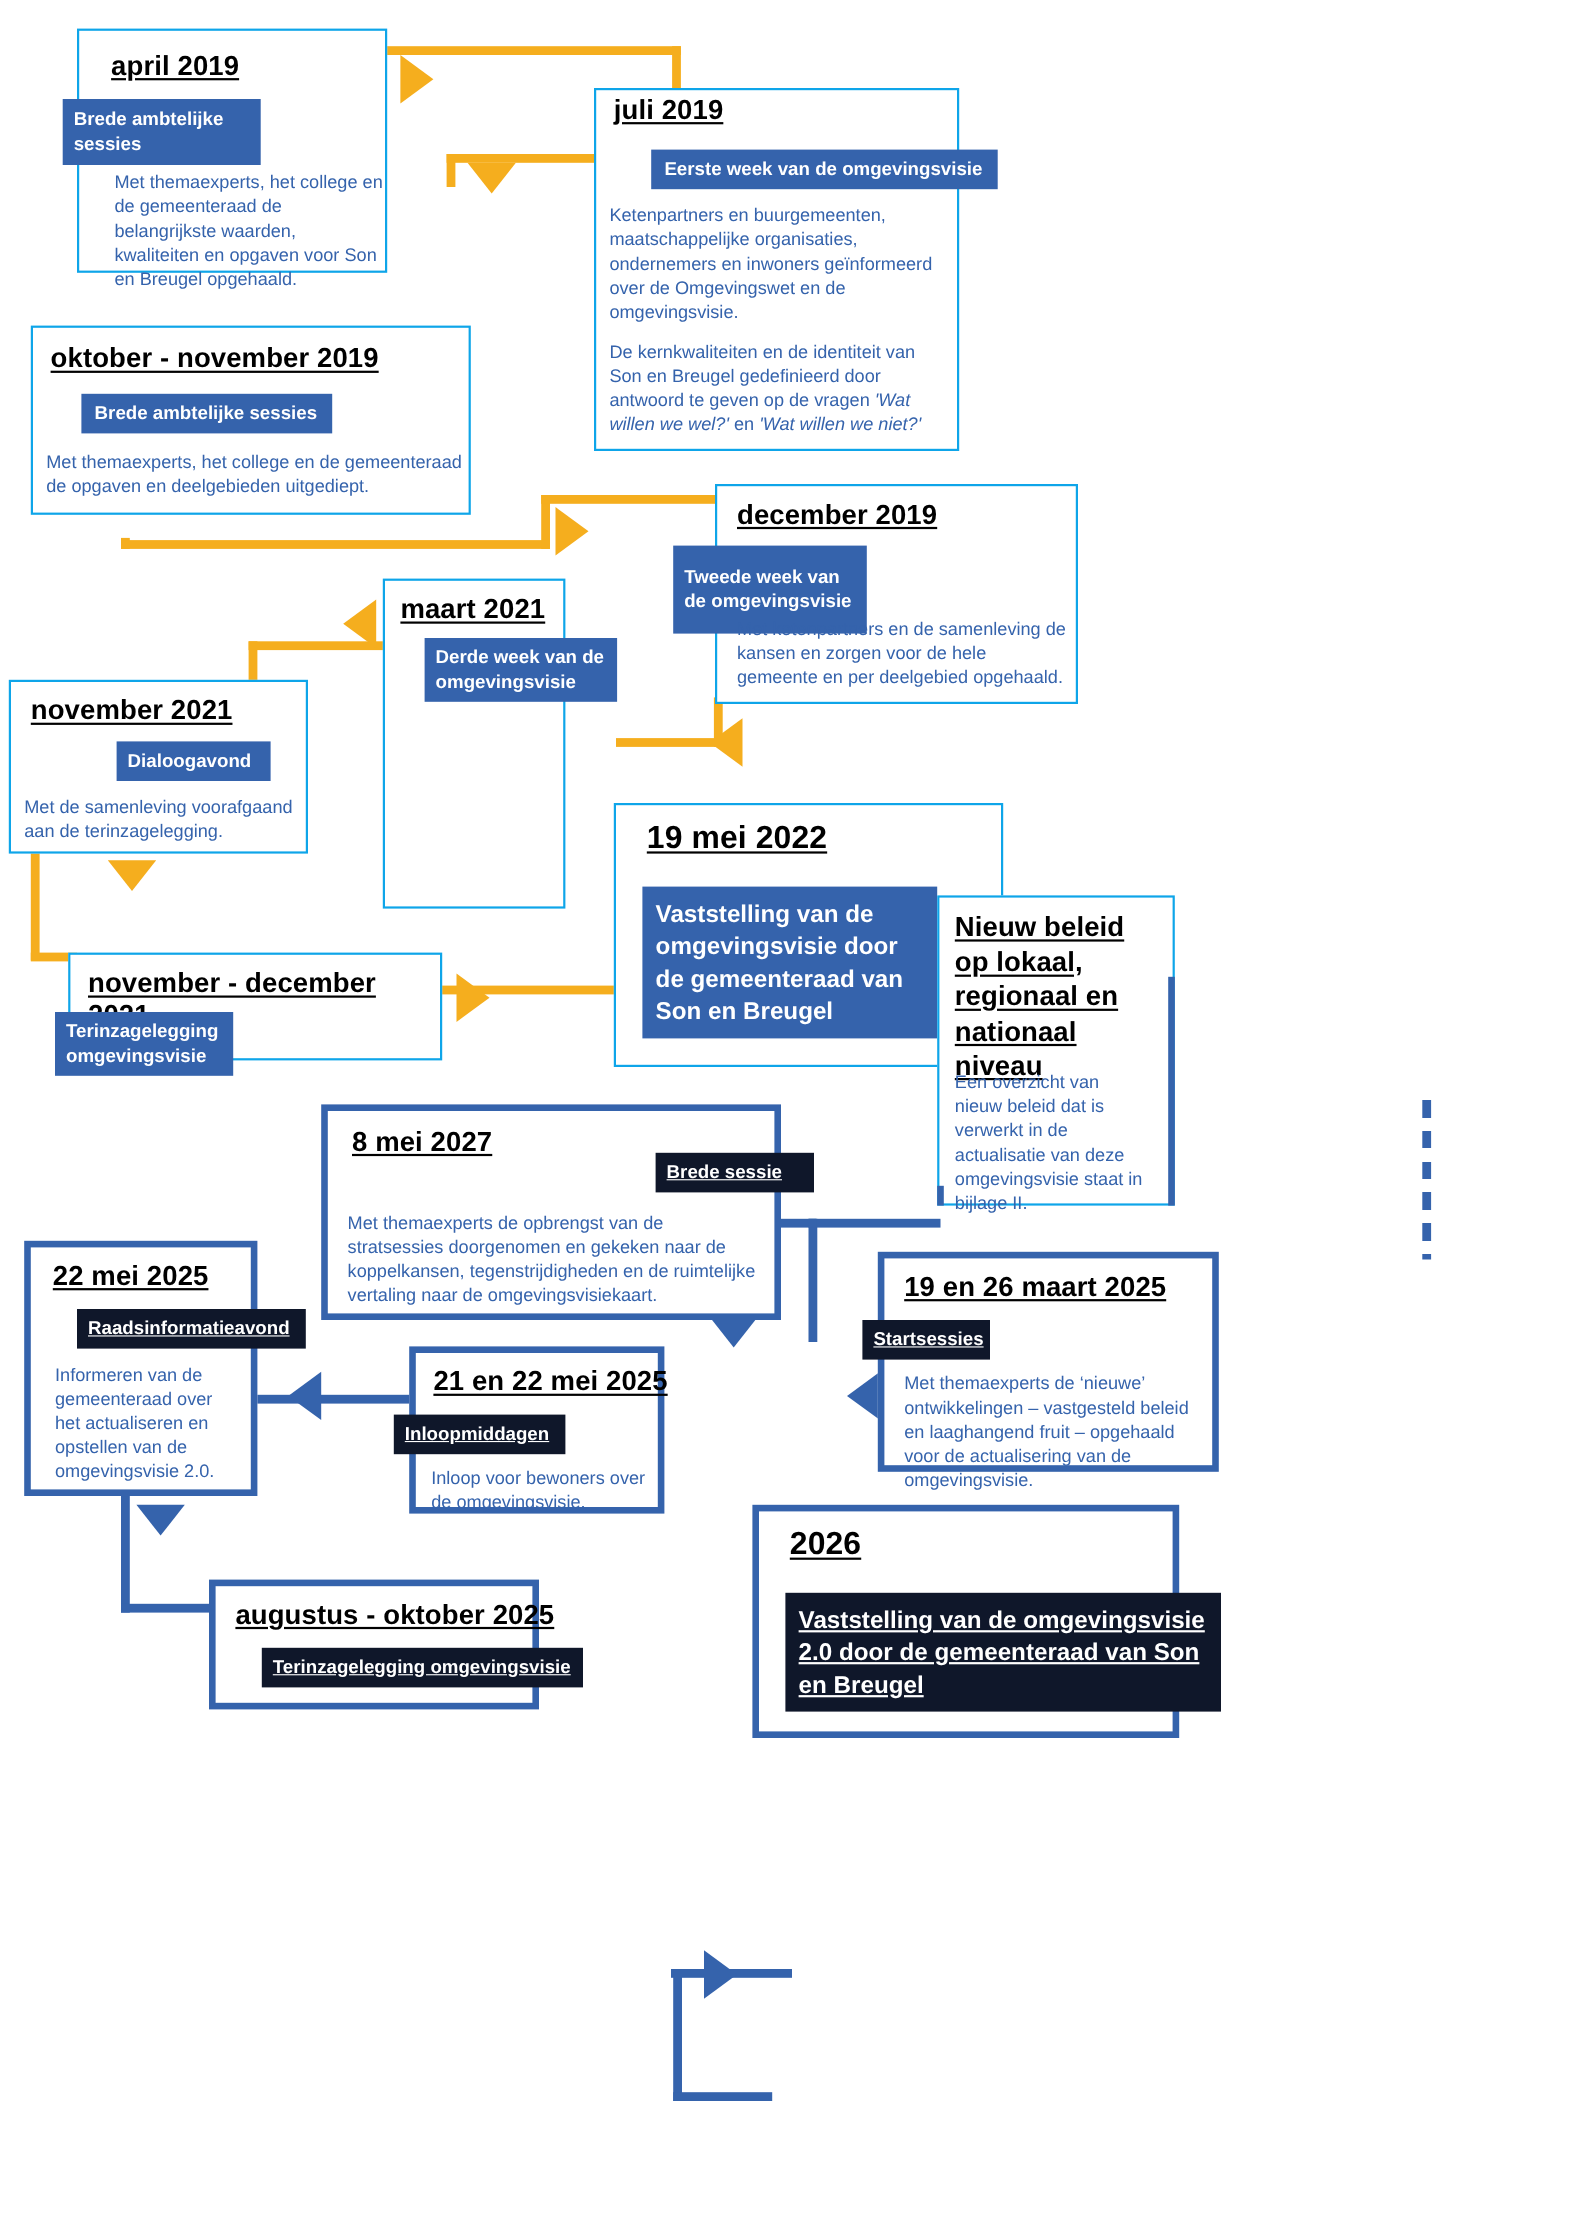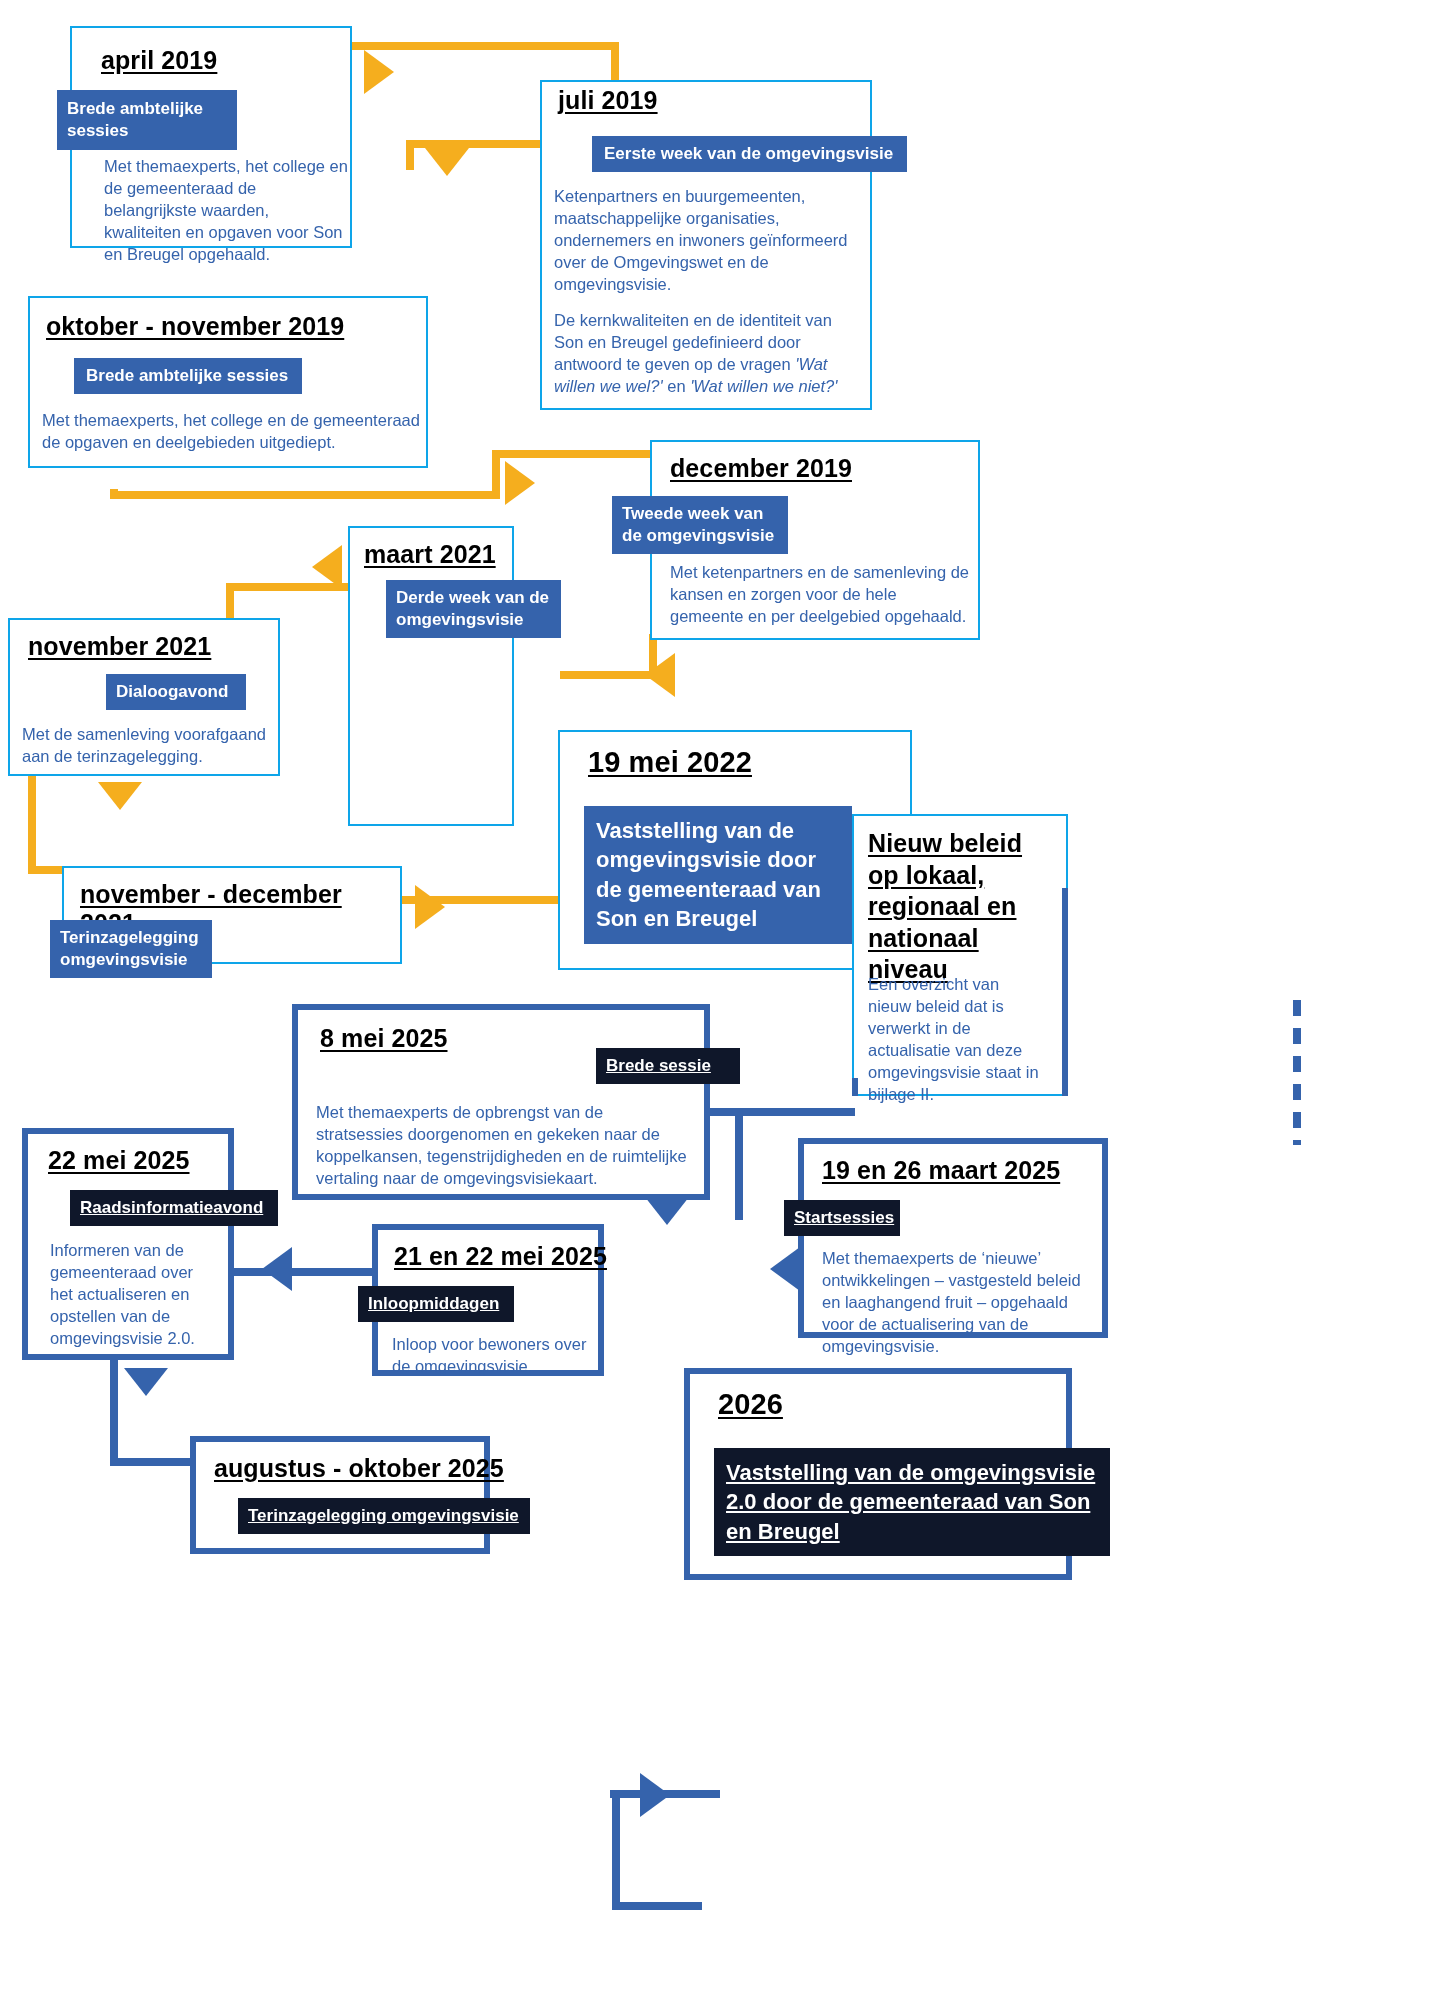--- a/index.html
+++ b/index.html
@@ -142,21 +142,21 @@
   </div>
 
   <div class="card orange" style="left:28px;top:296px;width:400px;height:172px;">
     <div class="title" style="position:absolute;left:16px;top:14px;font-size:25px;">oktober - november 2019</div>
     <div class="tag blue" style="position:absolute;left:44px;top:60px;width:228px;padding:7px 12px;font-size:17px;white-space:nowrap;">Brede ambtelijke sessies</div>
     <div class="body" style="position:absolute;left:12px;top:112px;width:378px;font-size:16.5px;">Met themaexperts, het college en de gemeenteraad de opgaven en deelgebieden uitgediept.</div>
   </div>
 
   <div class="card orange" style="left:650px;top:440px;width:330px;height:200px;">
     <div class="title" style="position:absolute;left:18px;top:12px;font-size:25px;">december 2019</div>
-    <div class="tag blue" style="position:absolute;left:-40px;top:54px;width:176px;padding:7px 10px;font-size:17px;">Tweede week van de omgevingsvisie</div>
+    <div class="tag blue" style="position:absolute;left:-40px;top:54px;width:176px;padding:18px 10px;font-size:17px;">Tweede week van de omgevingsvisie</div>
     <div class="body" style="position:absolute;left:18px;top:120px;width:300px;font-size:16.5px;">Met ketenpartners en de samenleving de kansen en zorgen voor de hele gemeente en per deelgebied opgehaald.</div>
   </div>
 
   <div class="card orange" style="left:348px;top:526px;width:166px;height:300px;">
     <div class="title" style="position:absolute;left:14px;top:12px;font-size:25px;white-space:nowrap;">maart 2021</div>
     <div class="tag blue" style="position:absolute;left:36px;top:52px;width:175px;padding:7px 10px;font-size:17px;">Derde week van de omgevingsvisie</div>
   </div>
 
   <div class="card orange" style="left:8px;top:618px;width:272px;height:158px;">
     <div class="title" style="position:absolute;left:18px;top:12px;font-size:25px;">november 2021</div>
@@ -176,21 +176,21 @@
 
   <div class="card orange" style="left:852px;top:814px;width:216px;height:282px;">
     <div class="title" style="position:absolute;left:14px;top:12px;width:190px;font-size:25px;line-height:1.26;">Nieuw beleid op lokaal, regionaal en nationaal niveau</div>
     <div class="body" style="position:absolute;left:14px;top:158px;width:172px;font-size:16.5px;">Een overzicht van nieuw beleid dat is verwerkt in de actualisatie van deze omgevingsvisie staat in bijlage II.</div>
   </div>
 
   <div class="stripe" style="left:1062px;top:888px;height:208px;background:#3563AC;"></div>
   <div class="stripe" style="left:852px;top:1078px;height:18px;background:#3563AC;"></div>
 
   <div class="card blue" style="left:292px;top:1004px;width:418px;height:196px;">
-    <div class="title" style="position:absolute;left:22px;top:14px;font-size:25px;">8 mei 2025</div>
+    <div class="title" style="position:absolute;left:22px;top:14px;font-size:25px;">8 mei 2027</div>
     <div class="tag orange" style="position:absolute;left:298px;top:38px;width:144px;padding:7px 10px;font-size:17px;white-space:nowrap;">Brede sessie</div>
     <div class="body" style="position:absolute;left:18px;top:92px;width:378px;font-size:16.5px;">Met themaexperts de opbrengst van de stratsessies doorgenomen en gekeken naar de koppelkansen, tegenstrijdigheden en de ruimtelijke vertaling naar de omgevingsvisiekaart.</div>
   </div>
 
   <div class="card blue" style="left:798px;top:1138px;width:310px;height:200px;">
     <div class="title" style="position:absolute;left:18px;top:12px;font-size:25px;white-space:nowrap;">19 en 26 maart 2025</div>
     <div class="tag orange" style="position:absolute;left:-20px;top:56px;width:116px;padding:7px 10px;font-size:17px;white-space:nowrap;">Startsessies</div>
     <div class="body" style="position:absolute;left:18px;top:104px;width:278px;font-size:16.5px;">Met themaexperts de ‘nieuwe’ ontwikkelingen – vastgesteld beleid en laaghangend fruit – opgehaald voor de actualisering van de omgevingsvisie.</div>
   </div>
 

